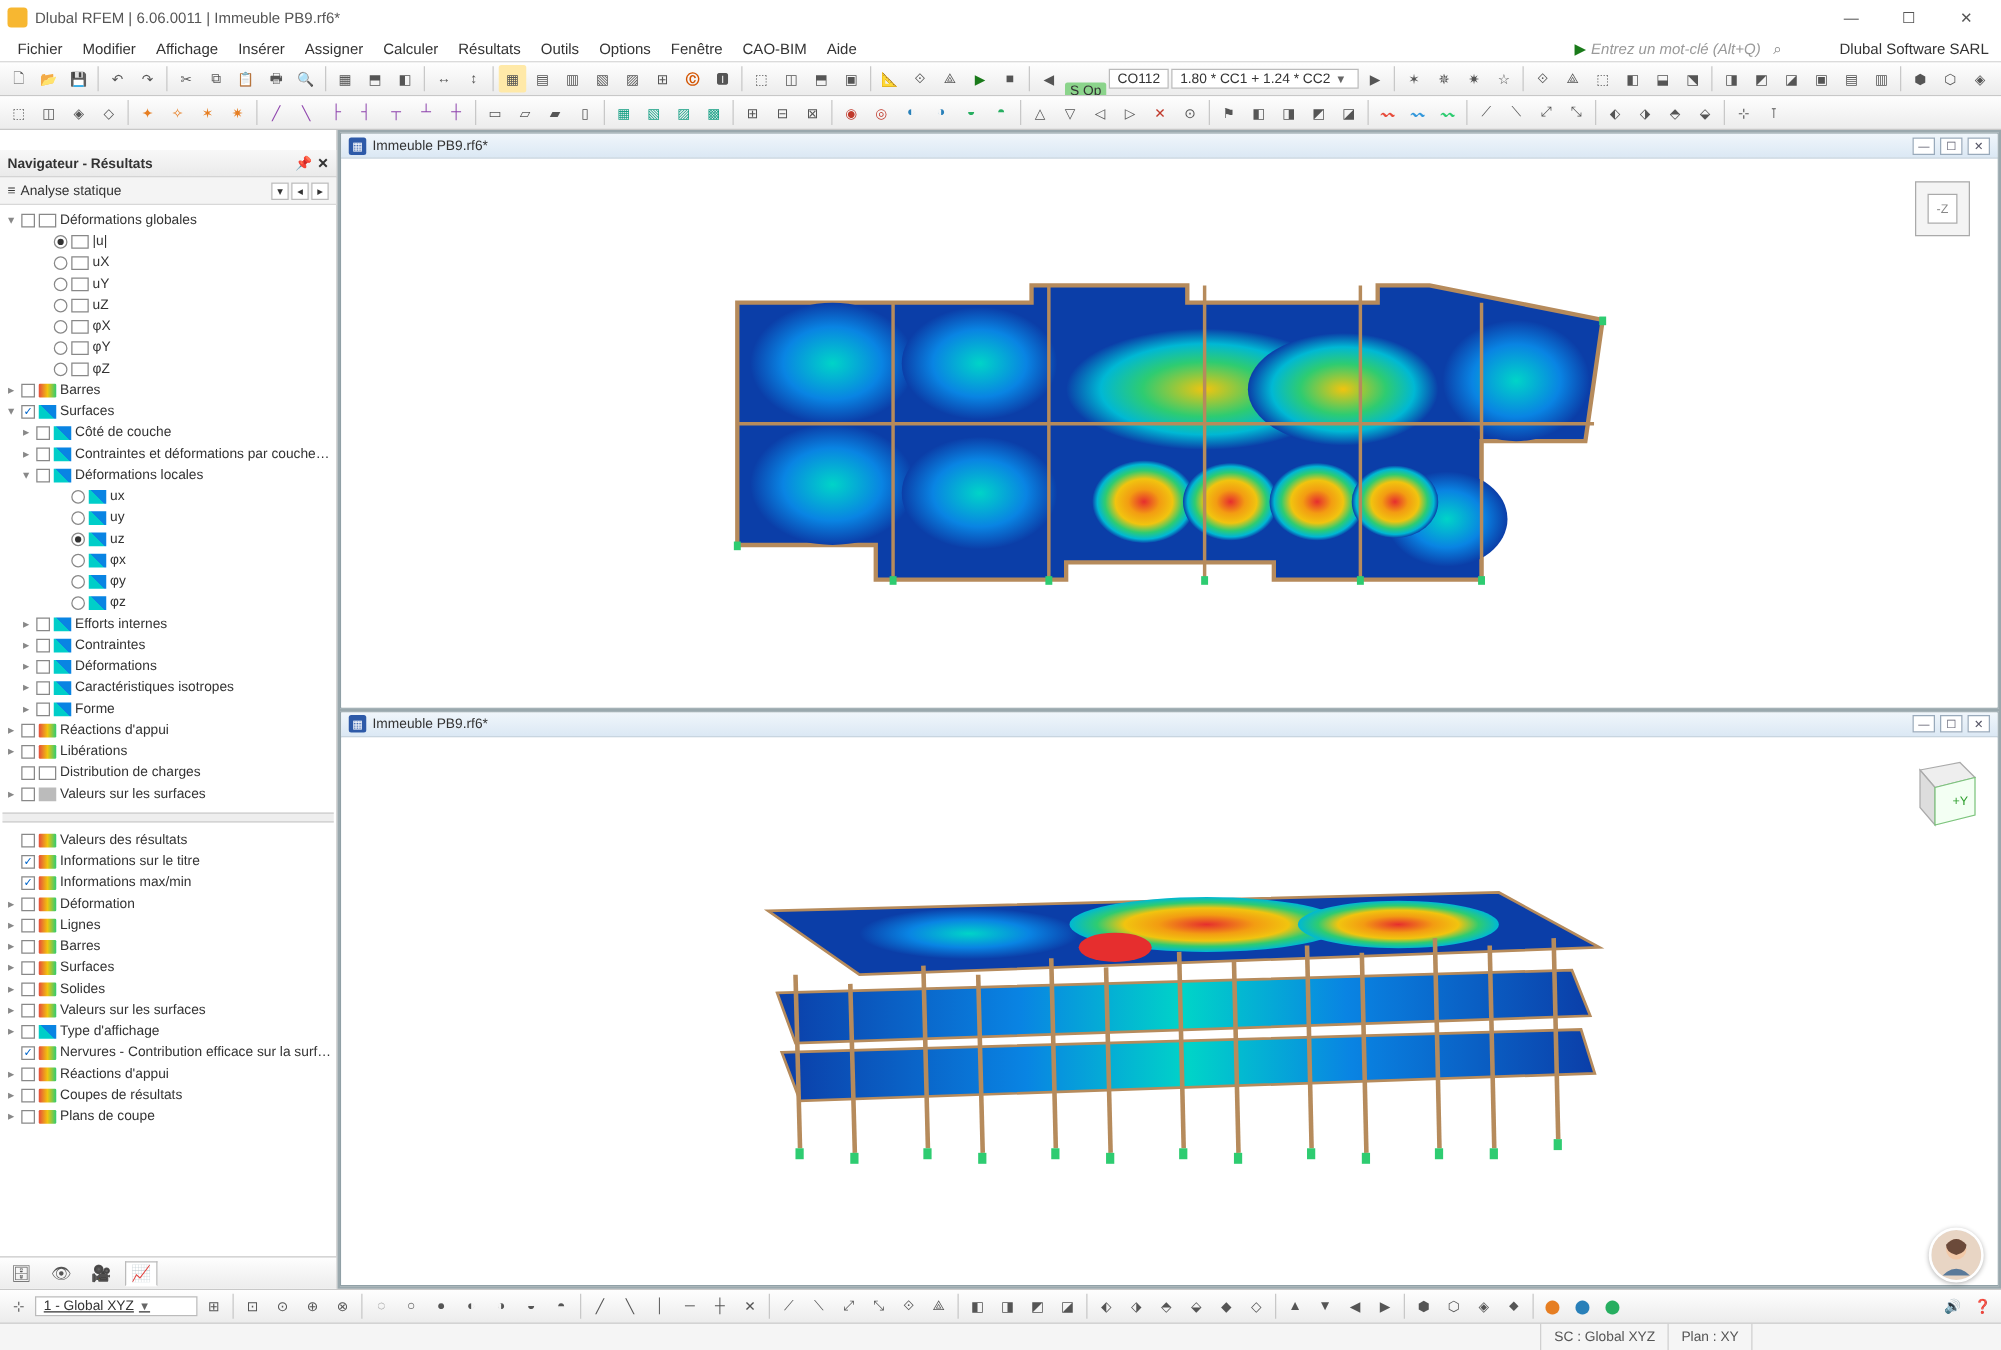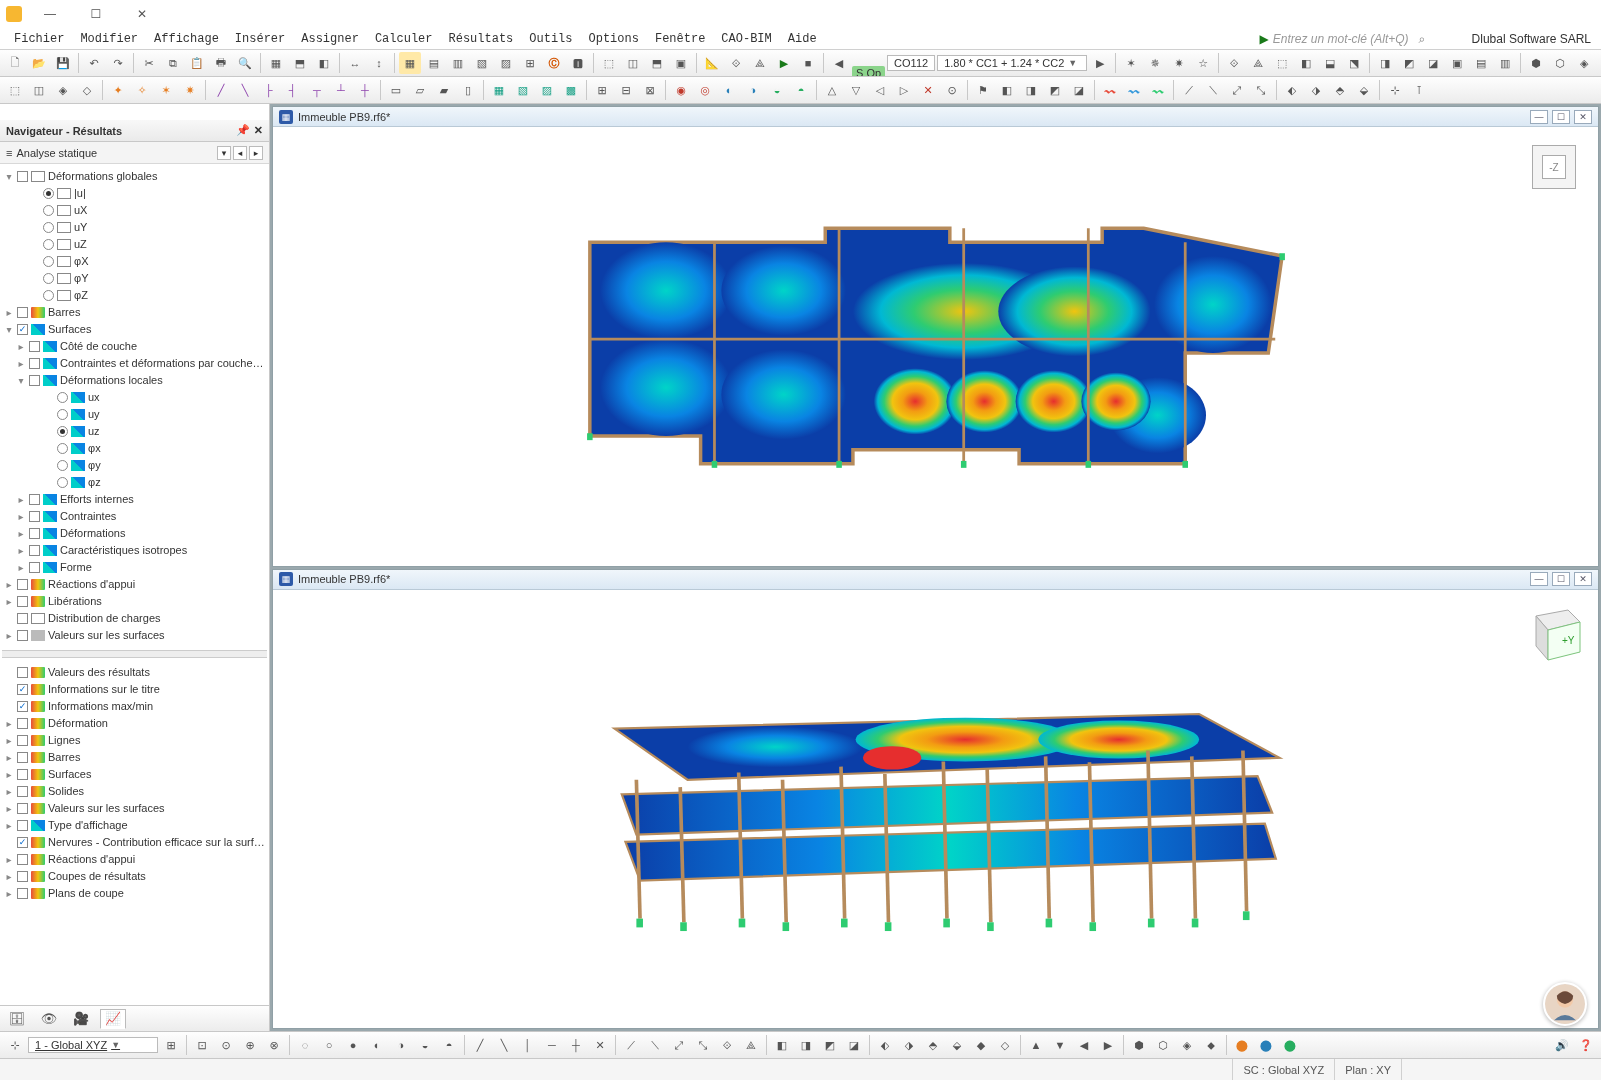--- a/index.html
+++ b/index.html
@@ -7,21 +7,21 @@
 
   
   .titlebar { height: 28px; background: #fff; display: flex; align-items: center; padding: 0 6px; }
   .titlebar .app-icon { width: 16px; height: 16px; background: #f7b731; border-radius: 3px; margin-right: 6px; }
   .titlebar .title-text { flex: 1; font-size: 12px; color: #555; }
   .win-btns { display: flex; gap: 2px; }
   .win-btn { width: 44px; height: 24px; display: flex; align-items: center; justify-content: center; color: #555; }
 
   
   .menubar { height: 22px; background: #fff; border-bottom: 1px solid #d0d0d0; display: flex; align-items: center; padding: 0 6px; }
-  .menubar .menu-item { padding: 2px 8px; cursor: default; font-family: Liberation Mono, monospace; }
+  .menubar .menu-item { padding: 2px 8px; cursor: default; }
   .menubar .spacer { flex: 1; }
   .menubar .search-box { width: 200px; display: flex; align-items: center; gap: 4px; color: #999; font-style: italic; position: relative; }
   .menubar .search-box .tri { color: #1a7a1a; font-style: normal; }
   .menubar .search-ico { color: #888; font-style: normal; }
   .brand { color: #333; font-weight: 400; margin-left: 12px; padding-right: 4px; }
 
   
   .toolbar { height: 27px; background: linear-gradient(#fefefe,#ececec); border-bottom: 1px solid #c8c8c8; display: flex; align-items: center; padding: 0 4px; gap: 2px; overflow: hidden; flex-wrap: nowrap; white-space: nowrap; }
   .tb-btn { width: 22px; height: 22px; display: flex; align-items: center; justify-content: center; border-radius: 2px; font-size: 11px; color: #555; flex: none; }
   .tb-sep { width: 1px; height: 20px; background: #c8c8c8; margin: 0 2px; flex: none; }
@@ -77,20 +77,21 @@
   .status-cell{padding:0 10px;border-left:1px solid #d0d0d0;height:100%;display:flex;align-items:center;}
 
   .avatar{position:absolute;right:14px;bottom:54px;width:44px;height:44px;border-radius:50%;background:#eee;border:2px solid #fff;box-shadow:0 1px 4px rgba(0,0,0,.3);overflow:hidden;display:flex;align-items:center;justify-content:center;}
   .avatar svg{width:44px;height:44px;}
 </style>
 </head>
 <body>
 
 <div class="titlebar">
   <div class="app-icon"></div>
+  <div class="title-text">Dlubal RFEM | 6.06.0011 | Immeuble PB9.rf6*</div>
   <div class="win-btns">
     <div class="win-btn">—</div>
     <div class="win-btn">☐</div>
     <div class="win-btn">✕</div>
   </div>
 </div>
 
 <div class="menubar">
   <span class="menu-item">Fichier</span>
   <span class="menu-item">Modifier</span>

